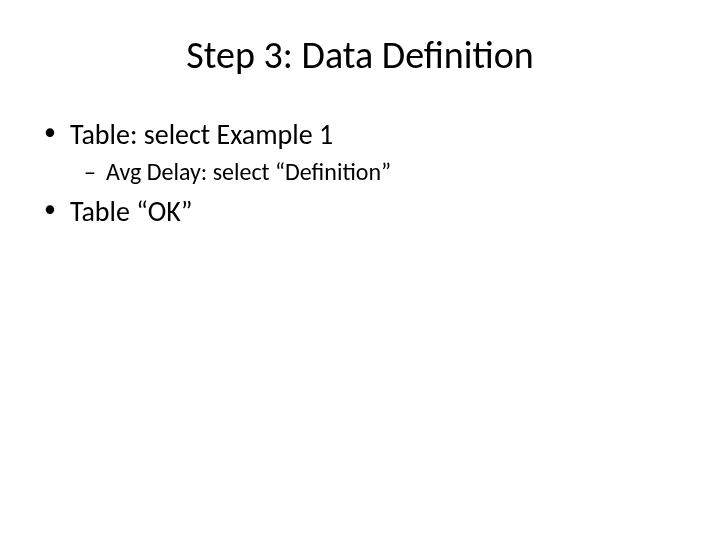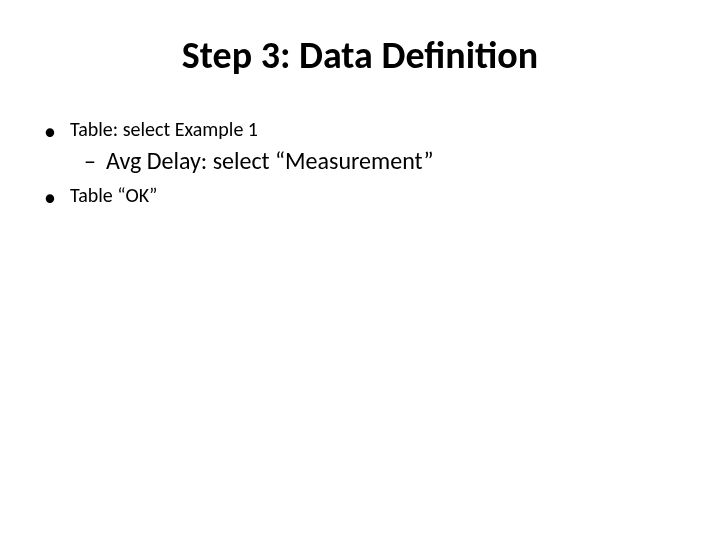--- a/index.html
+++ b/index.html
@@ -10,32 +10,32 @@
     body {
       width: 720px;
       height: 540px;
       background: #ffffff;
       font-family: Calibri, Arial, sans-serif;
       color: #000000;
       padding: 20px 30px;
     }
     .title {
       font-size: 38px;
-      font-weight: bold;
+      font-weight: normal;
       text-align: center;
       margin-top: 12px;
       margin-bottom: 38px;
       letter-spacing: 0px;
     }
     .bullet-list {
       list-style: none;
       padding-left: 12px;
     }
     .bullet-item {
-      font-size: 20px;
+      font-size: 28px;
       line-height: 1.35;
       position: relative;
       padding-left: 28px;
       margin-bottom: 2px;
     }
     .bullet-item::before {
       content: "•";
       position: absolute;
       left: 2px;
       top: 0;
@@ -62,16 +62,16 @@
     }
   </style>
 </head>
 <body>
 
 <h1 class="title">Step 3: Data Definition</h1>
 
 <ul class="bullet-list">
   <li class="bullet-item">Table: select Example 1</li>
   <ul class="sub-list">
-    <li class="sub-item">Avg Delay: select “Measurement”</li>
+    <li class="sub-item">Avg Delay: select “Definition”</li>
   </ul>
   <li class="bullet-item">Table “OK”</li>
 </ul>
 
 </body></html>

